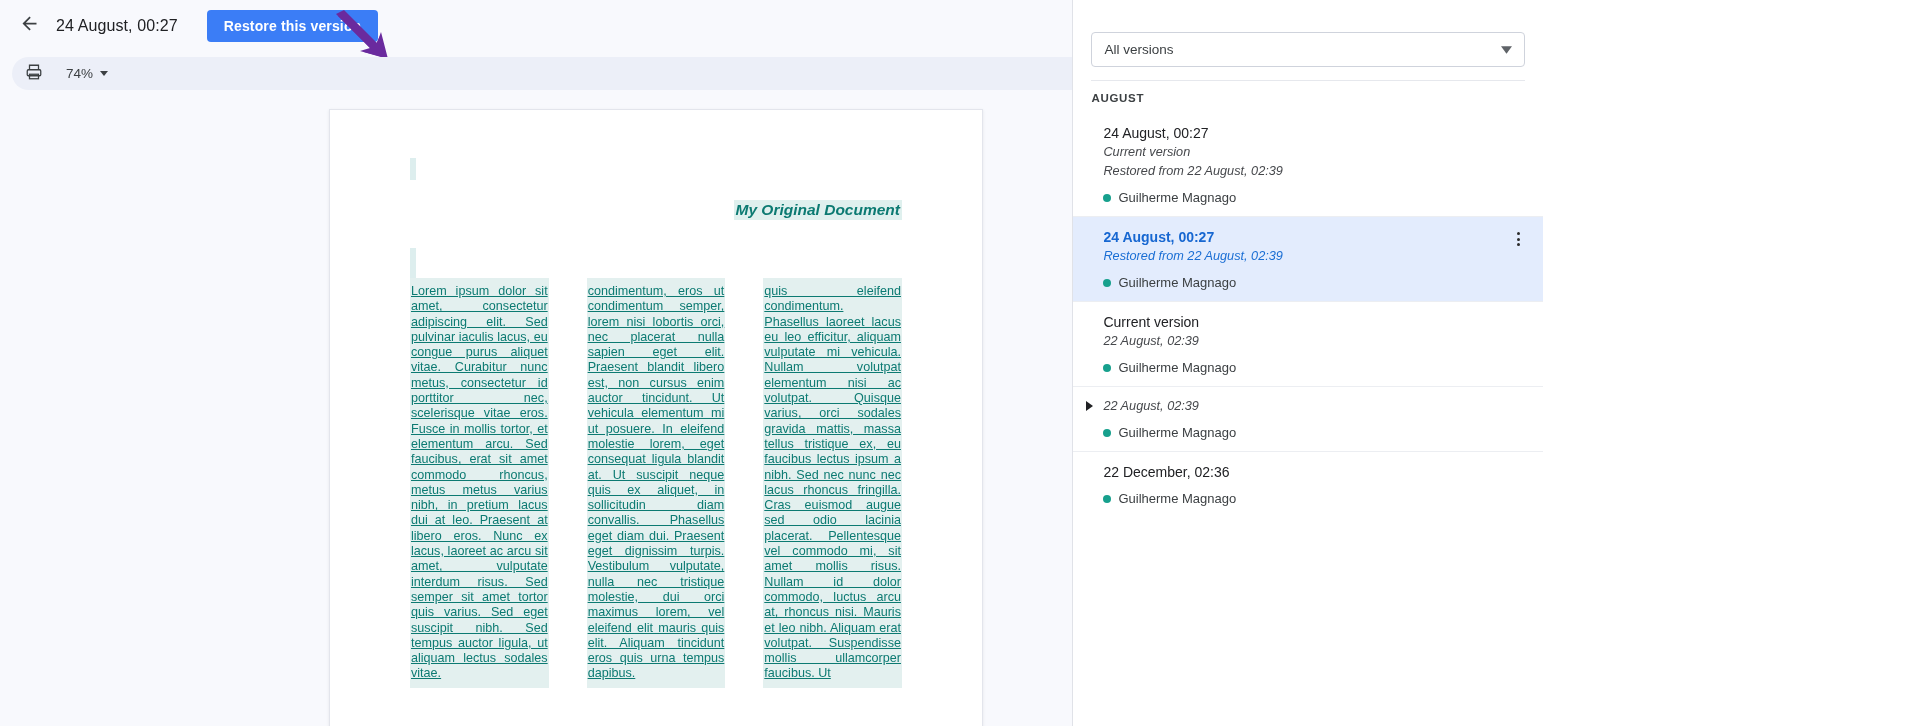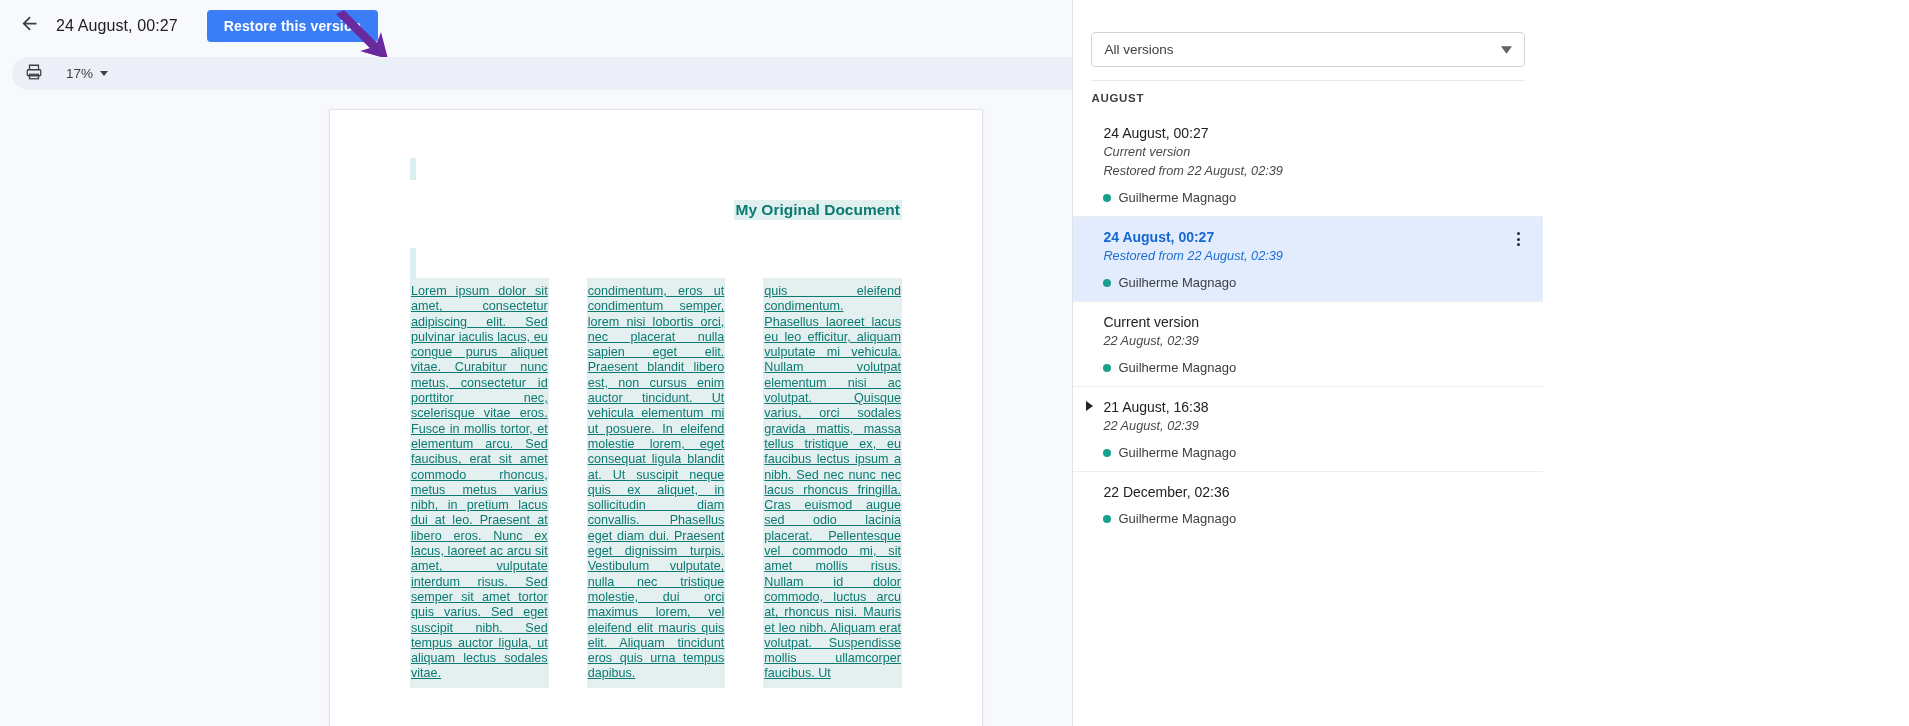--- a/index.html
+++ b/index.html
@@ -102,21 +102,21 @@
   .doc-title {
     text-align: right;
     font-size: 15.5px; font-weight: bold;
     color: #0c7a72;
     background: #dff0ee;
     display: inline-block;
     padding: 1px 2px;
     float: right;
     margin-top: 20px;
   }
-  .title-row { overflow: hidden; }
+  .title-row { overflow: hidden; font-style: italic; }
   .blk-cursor-b {
     clear: both;
     width: 6px; height: 30px; background: #ddeeee;
     margin-top: 28px;
   }
   .cols {
     margin-top: 0px;
     column-count: 3;
     column-gap: 38px;
     text-align: justify;
@@ -231,21 +231,21 @@
       <div class="print-icon-wrap">
         <span>
           <svg width="18" height="18" viewBox="0 0 24 24" fill="none" stroke="#3c4043" stroke-width="1.7">
             <path d="M6 9V3h12v6"></path>
               <rect x="3" y="9" width="18" height="8" rx="1.5"></rect>
               <rect x="6" y="15" width="12" height="6"></rect>
           </svg>
         </span>
       </div>
       <div class="zoom-select">
-        <span>17%</span>
+        <span>74%</span>
         <span class="caret-down"></span>
       </div>
       <div class="subbar-right">
         <div class="total-edits">Total: 1 edit</div>
         <div class="vsep"></div>
         <div class="chev-btn">
           <span>
             <svg width="16" height="16" viewBox="0 0 24 24" fill="none" stroke="#3c4043" stroke-width="2">
                 <path d="M6 15l6-6 6 6"></path>
               </svg>
@@ -324,21 +324,20 @@
         <div class="v-main">Current version</div>
         <div class="v-sub">22 August, 02:39</div>
         <div class="v-author">
           <span class="author-dot"></span>
           <span class="author-name">Guilherme Magnago</span>
         </div>
       </div>
 
       <div class="ver-item">
         <span class="expander"></span>
-        <div class="v-main">21 August, 16:38</div>
         <div class="v-sub">22 August, 02:39</div>
         <div class="v-author">
           <span class="author-dot"></span>
           <span class="author-name">Guilherme Magnago</span>
         </div>
       </div>
 
       <div class="ver-item">
         <div class="v-main">22 December, 02:36</div>
         <div class="v-author">

